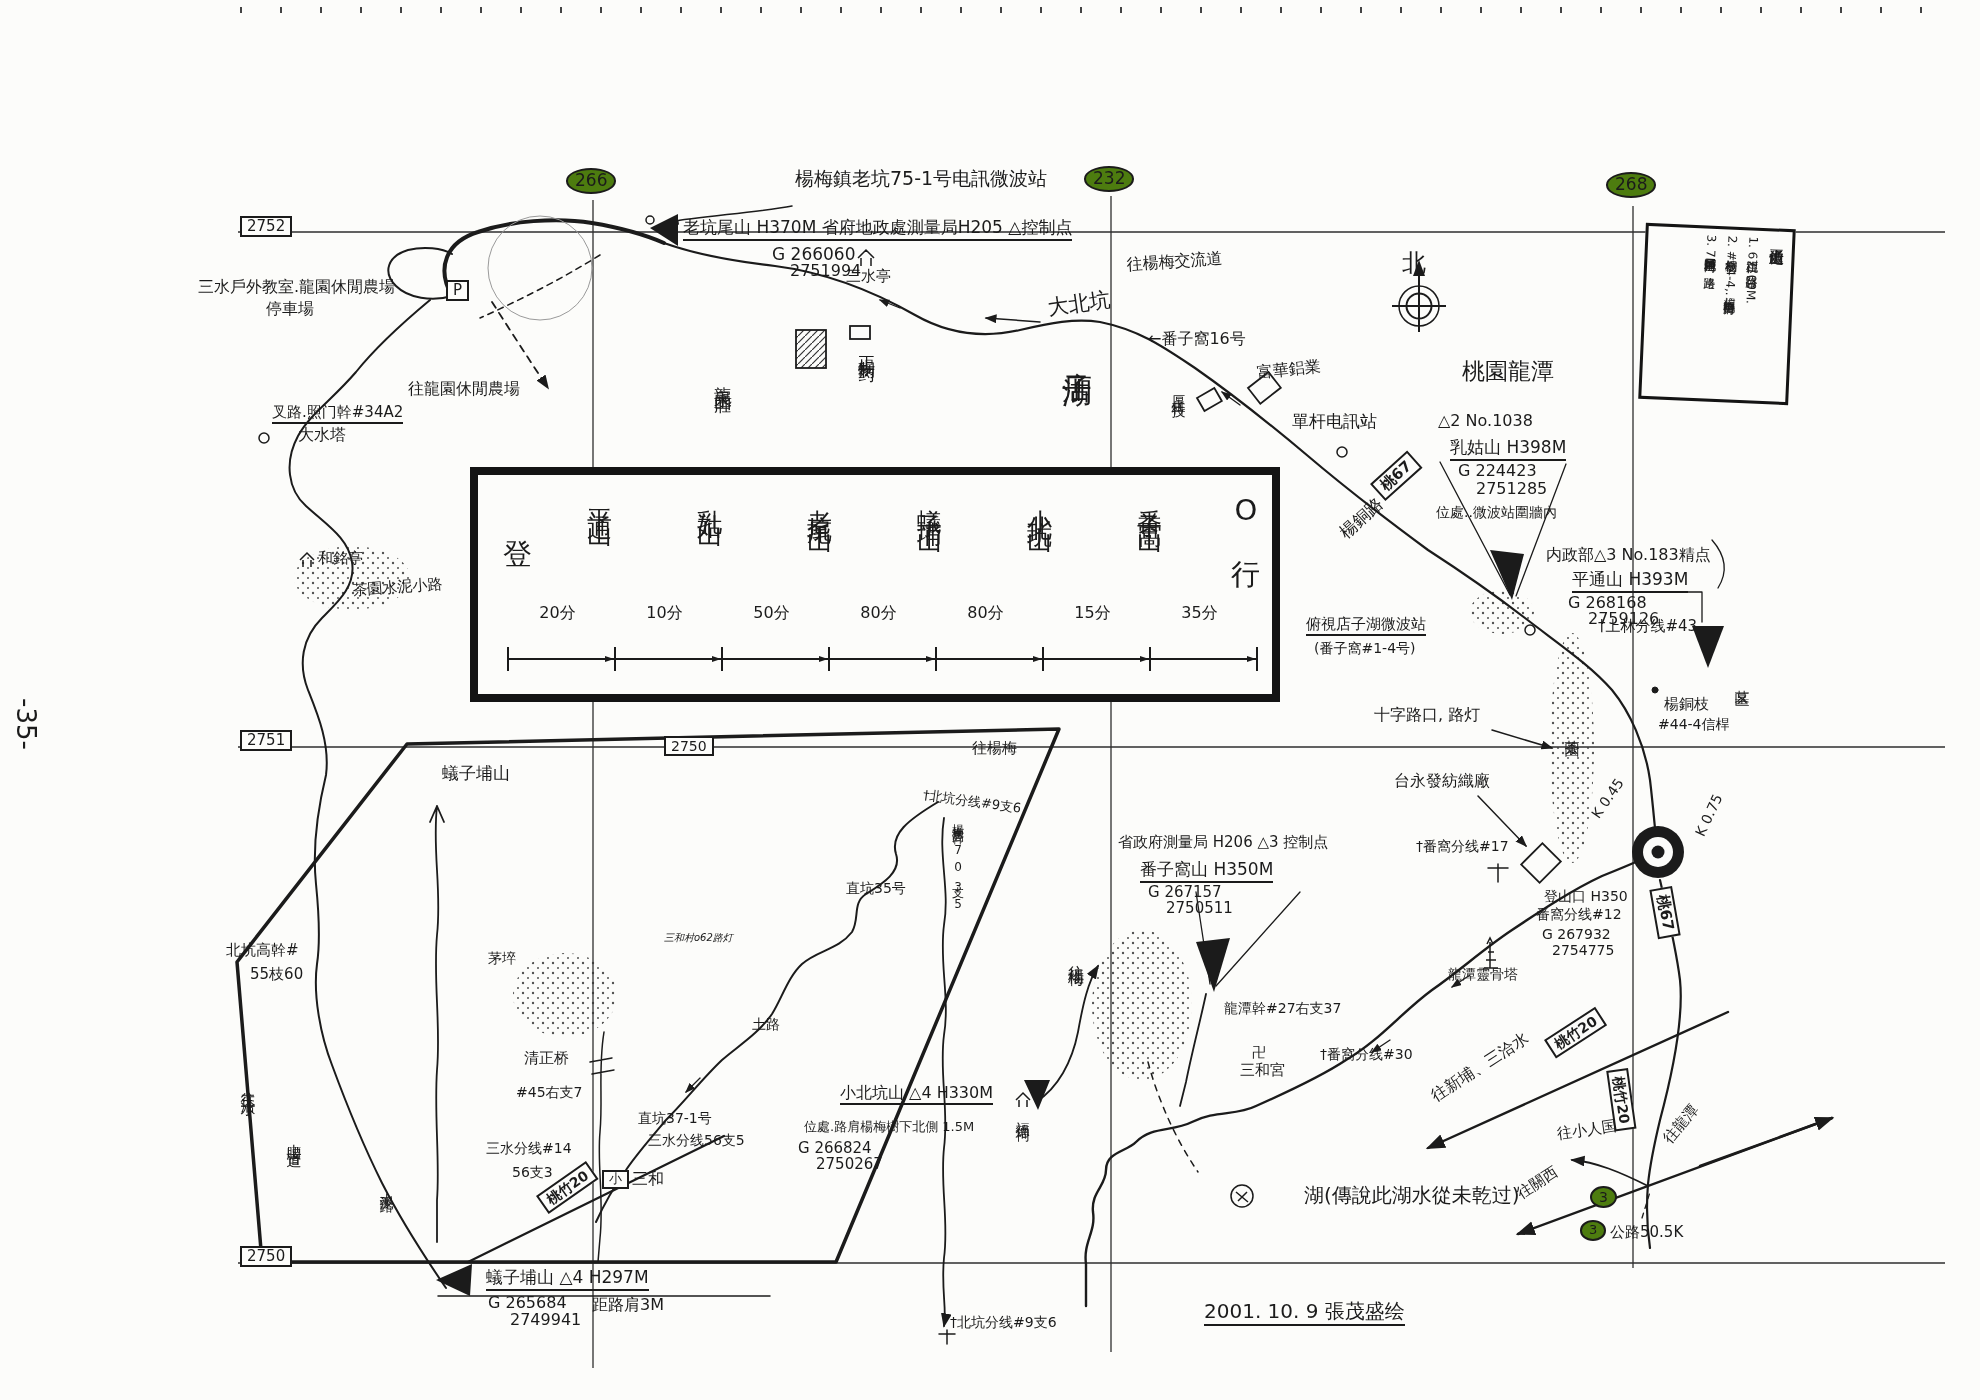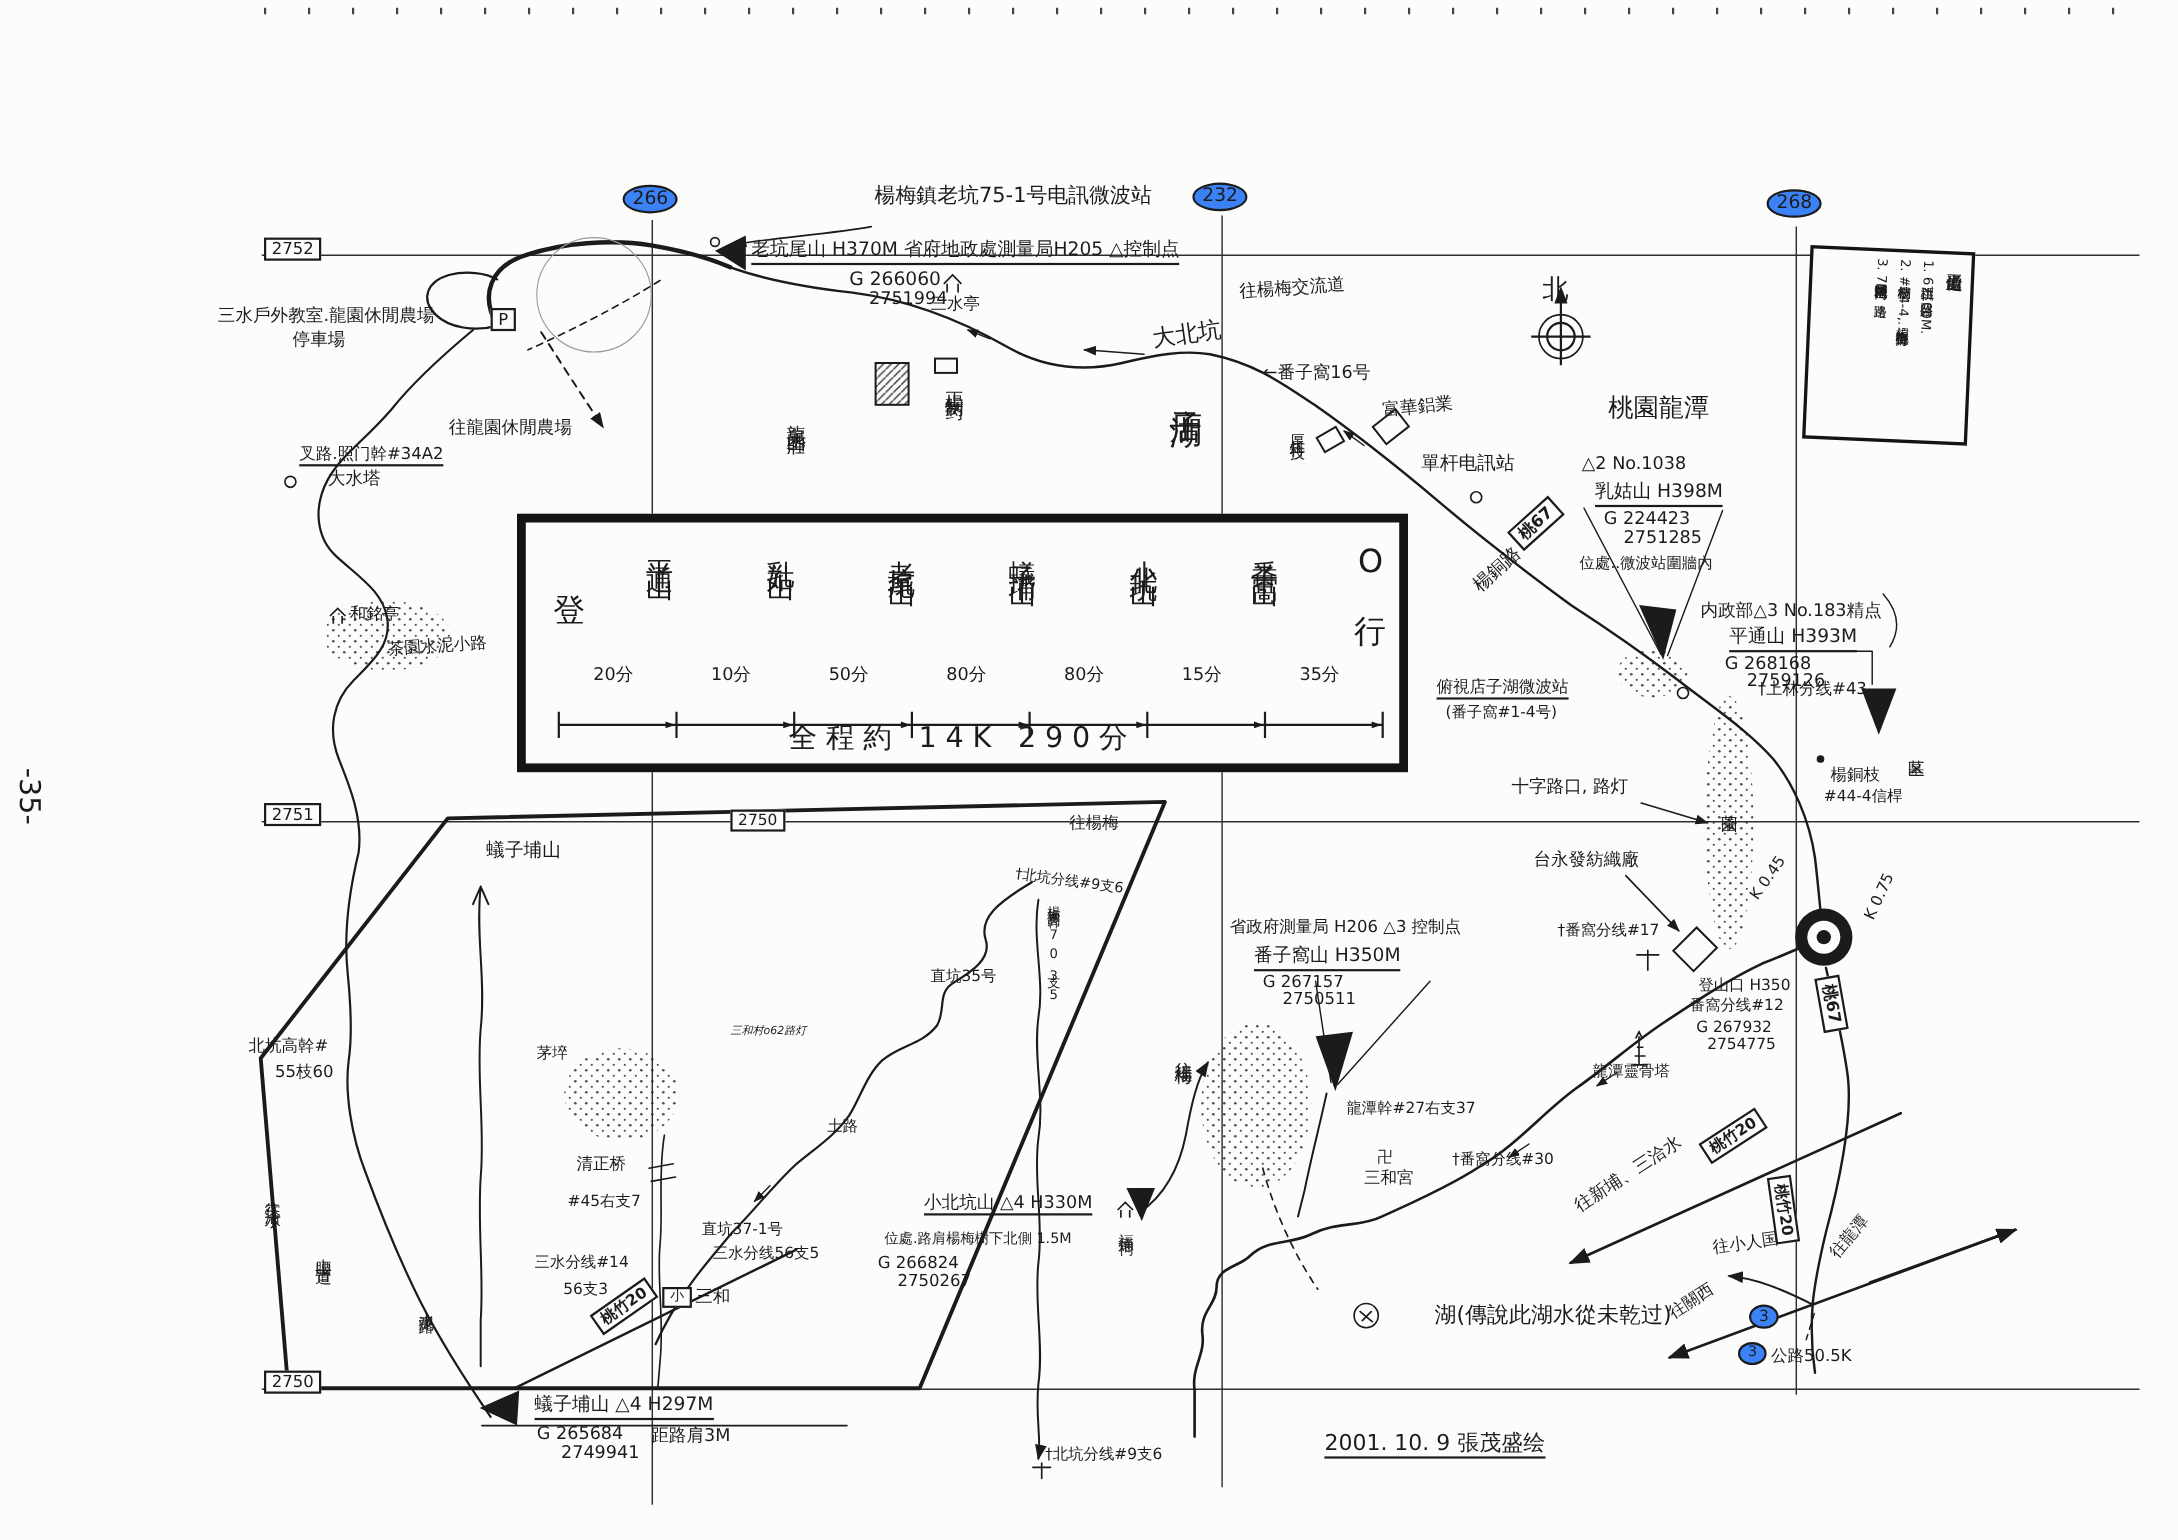--- a/index.html
+++ b/index.html
@@ -3,21 +3,21 @@
 <meta charset="utf-8">
 <style>
   html,body{margin:0;padding:0;background:#e8e8e4;}
   .stage{position:relative;width:1980px;height:1400px;background:#fcfcfa;overflow:hidden;
          font-family:"DejaVu Sans",sans-serif;color:#1b1b1b;}
   .stage svg{position:absolute;left:0;top:0;}
   #labels{position:absolute;left:0;top:0;width:100%;height:100%;}
   .lbl{position:absolute;white-space:nowrap;color:#1b1b1b;line-height:1.15;transform-origin:left top;}
   .lbl.vert{writing-mode:vertical-rl;text-orientation:upright;letter-spacing:3px;line-height:1;}
   .lbl.und{border-bottom:2px solid #1b1b1b;padding-bottom:1px;}
-  .lbl.circ{border:2px solid #1b1b1b;border-radius:50%;padding:1px 7px;background:#3b82f6;}
+  .lbl.circ{border:2px solid #1b1b1b;border-radius:50%;padding:1px 7px;background:#4d7c0f;}
   .lbl.boxed{border:2px solid #1b1b1b;padding:0 5px;background:#fcfcfa;}
   .lbl.badge{border:2px solid #1b1b1b;padding:1px 5px;background:#fcfcfa;font-weight:bold;}
   .itinbox{position:absolute;left:470px;top:467px;width:810px;height:235px;border:8px solid #141414;
            background:#fcfcfa;box-sizing:border-box;}
   .itinbox .peak{position:absolute;writing-mode:vertical-rl;text-orientation:upright;font-size:25px;
                  letter-spacing:6px;top:14px;}
   .itinbox .endcap{position:absolute;writing-mode:vertical-rl;text-orientation:upright;font-size:29px;letter-spacing:10px;}
   .itinbox .time{position:absolute;top:128px;width:107px;text-align:center;font-size:16px;}
   .itinbox .total{position:absolute;top:178px;left:0;width:100%;text-align:center;font-size:26px;letter-spacing:8px;}
   .notebox{position:absolute;left:1642px;top:226px;width:150px;height:176px;border:3px solid #141414;
@@ -295,21 +295,20 @@
       <g fill="#1b1b1b">
         <polygon points="127,31 136,34 127,37"></polygon>
           <polygon points="234,31 243,34 234,37"></polygon>
         <polygon points="341,31 350,34 341,37"></polygon>
           <polygon points="448,31 457,34 448,37"></polygon>
         <polygon points="555,31 564,34 555,37"></polygon>
           <polygon points="662,31 671,34 662,37"></polygon>
         <polygon points="769,31 778,34 769,37"></polygon>
       </g>
     </svg>
-    <div class="total">全程約 14K 290分</div>
   </div>
 
   <div class="notebox">
     <div class="nb-title">平通山位處</div>
     <div id="note-items">
         <div class="nb-item">1. 距桃67公路口100M.</div>
         <div class="nb-item">2. 楊銅枝#44-4信桿,路肩电桿旁.</div>
         <div class="nb-item">3. 陸軍營地门口前7M路邊.</div>
       </div>
   </div>

